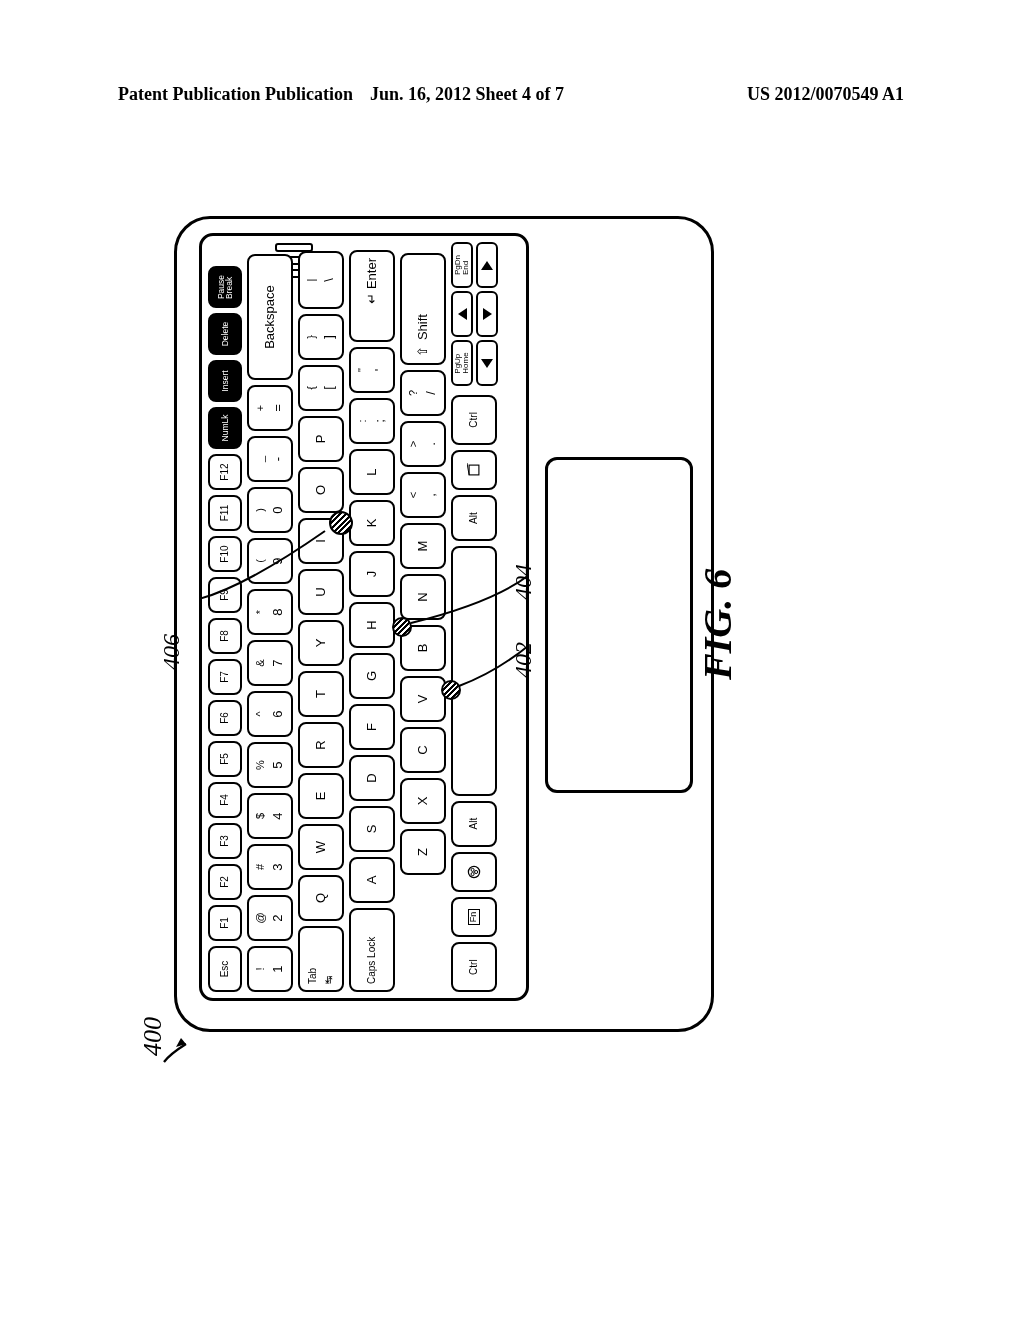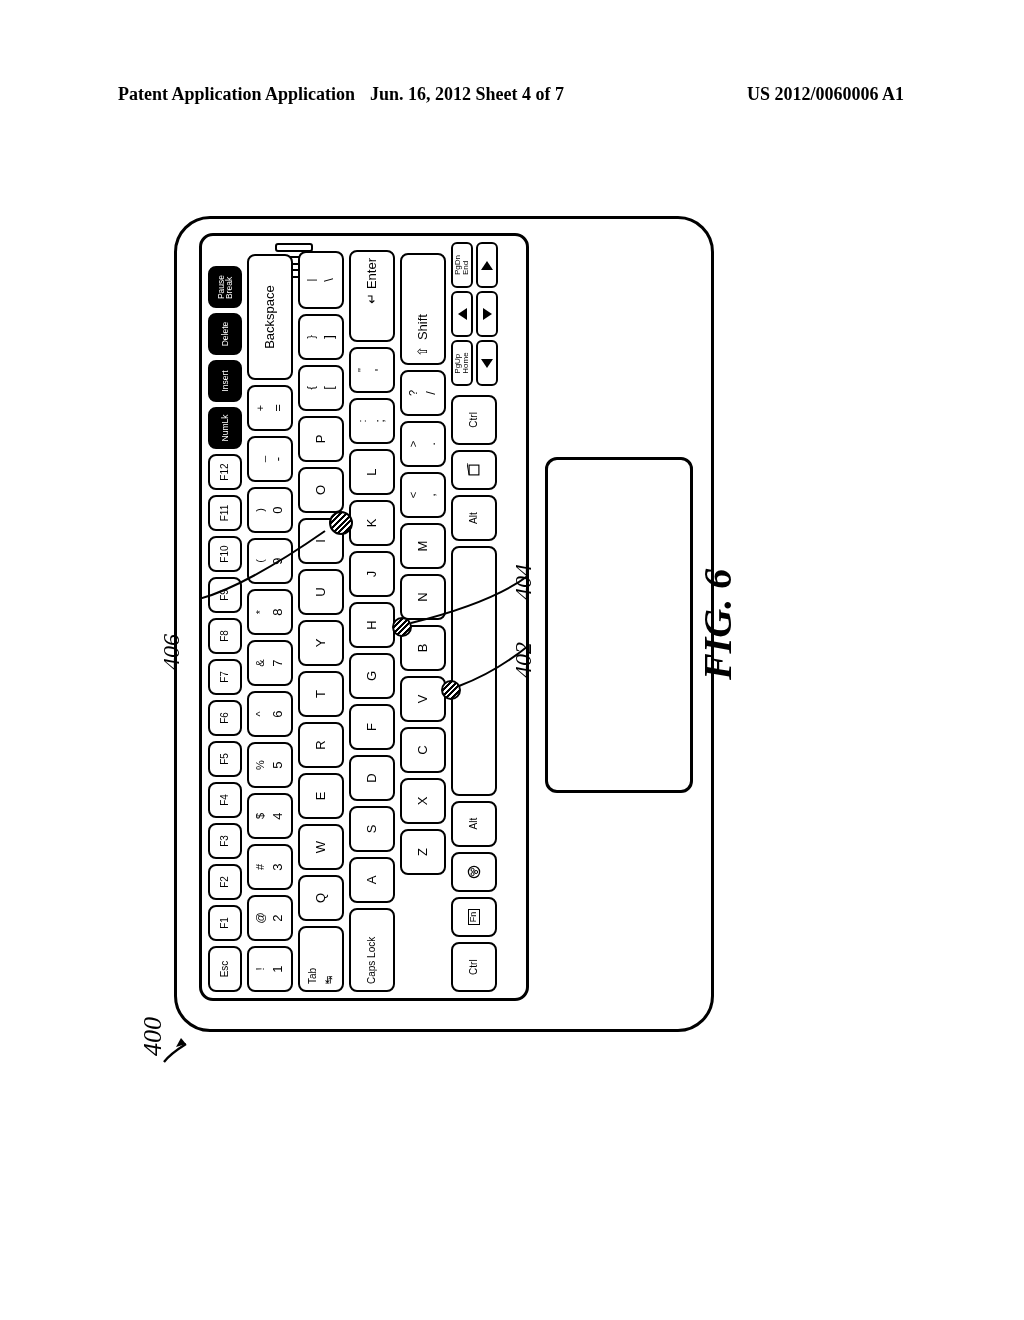--- a/index.html
+++ b/index.html
@@ -231,23 +231,23 @@
   .tri-down  { border-left: 6px solid transparent; border-right: 6px solid transparent; border-top: 9px solid #000; }
   .tri-left  { border-top: 6px solid transparent; border-bottom: 6px solid transparent; border-right: 9px solid #000; }
   .tri-right { border-top: 6px solid transparent; border-bottom: 6px solid transparent; border-left: 9px solid #000; }
 </style>
 </head>
 <body>
 
 <div class="page">
 
   <div class="pub-header">
-    <span class="left">Patent Application Application</span>
+    <span class="left">Patent Publication Publication</span>
     <span class="mid">Jun. 16, 2012  Sheet 4 of 7</span>
-    <span class="right">US 2012/0060006 A1</span>
+    <span class="right">US 2012/0070549 A1</span>
   </div>
 
   <div class="fig-area">
     <div class="landscape">
 
       <div class="ref400">
         <span>400</span>
         <svg width="40" height="40">
           <path d="M6 4 Q 14 10 24 26" stroke="#000" stroke-width="2.3" fill="none"></path>
           <path d="M24 26 l-3 -10 l9 5 z" fill="#000"></path>

